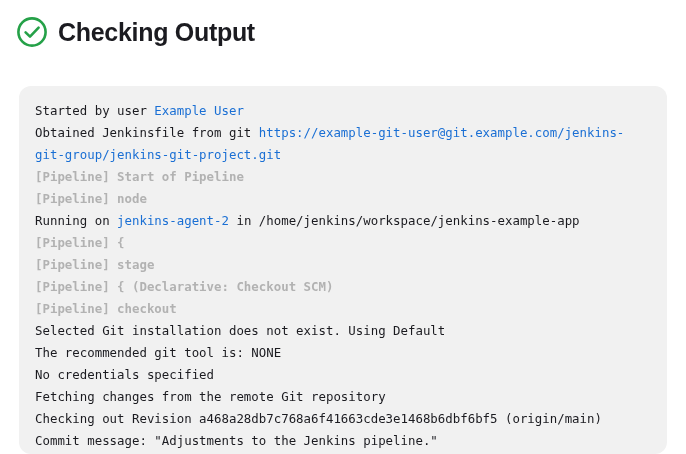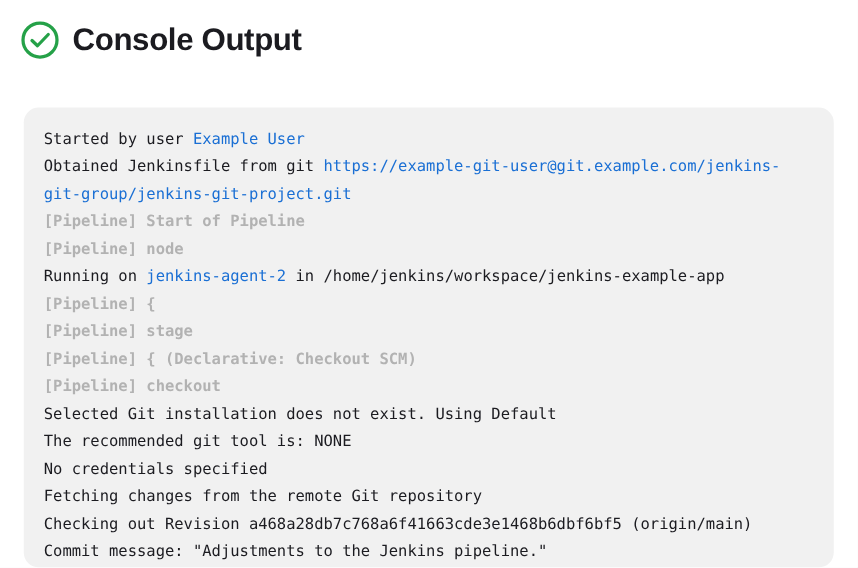--- a/index.html
+++ b/index.html
@@ -95,20 +95,20 @@
 </head>
 <body>
 
 <div class="page">
 
   <div class="header">
     <svg class="status-icon" viewBox="0 0 32 32" aria-hidden="true">
       <circle cx="16" cy="16" r="13.6" fill="none" stroke="#25a148" stroke-width="2.6"></circle>
       <path d="M9.6 16.4 L14 20.6 L22.6 11.6" fill="none" stroke="#25a148" stroke-width="2.6" stroke-linecap="round" stroke-linejoin="round"></path>
     </svg>
-    <div class="page-title">Console Output</div>
+    <div class="page-title">Checking Output</div>
   </div>
 
   <div class="console-card">
     <div class="console-log"><span class="log-line"><span class="seg">Started by user </span><span class="seg lnk">Example User</span></span><span class="log-line"><span class="seg">Obtained Jenkinsfile from git </span><span class="seg lnk">https://example-git-user@git.example.com/jenkins-git-group/jenkins-git-project.git</span></span><span class="log-line muted"><span class="seg">[Pipeline] Start of Pipeline</span></span><span class="log-line muted"><span class="seg">[Pipeline] node</span></span><span class="log-line"><span class="seg">Running on </span><span class="seg lnk">jenkins-agent-2</span><span class="seg"> in /home/jenkins/workspace/jenkins-example-app</span></span><span class="log-line muted"><span class="seg">[Pipeline] {</span></span><span class="log-line muted"><span class="seg">[Pipeline] stage</span></span><span class="log-line muted"><span class="seg">[Pipeline] { (Declarative: Checkout SCM)</span></span><span class="log-line muted"><span class="seg">[Pipeline] checkout</span></span><span class="log-line"><span class="seg">Selected Git installation does not exist. Using Default</span></span><span class="log-line"><span class="seg">The recommended git tool is: NONE</span></span><span class="log-line"><span class="seg">No credentials specified</span></span><span class="log-line"><span class="seg">Fetching changes from the remote Git repository</span></span><span class="log-line"><span class="seg">Checking out Revision a468a28db7c768a6f41663cde3e1468b6dbf6bf5 (origin/main)</span></span><span class="log-line"><span class="seg">Commit message: "Adjustments to the Jenkins pipeline."</span></span></div>
   </div>
 
 </div>
 
 </body></html>

